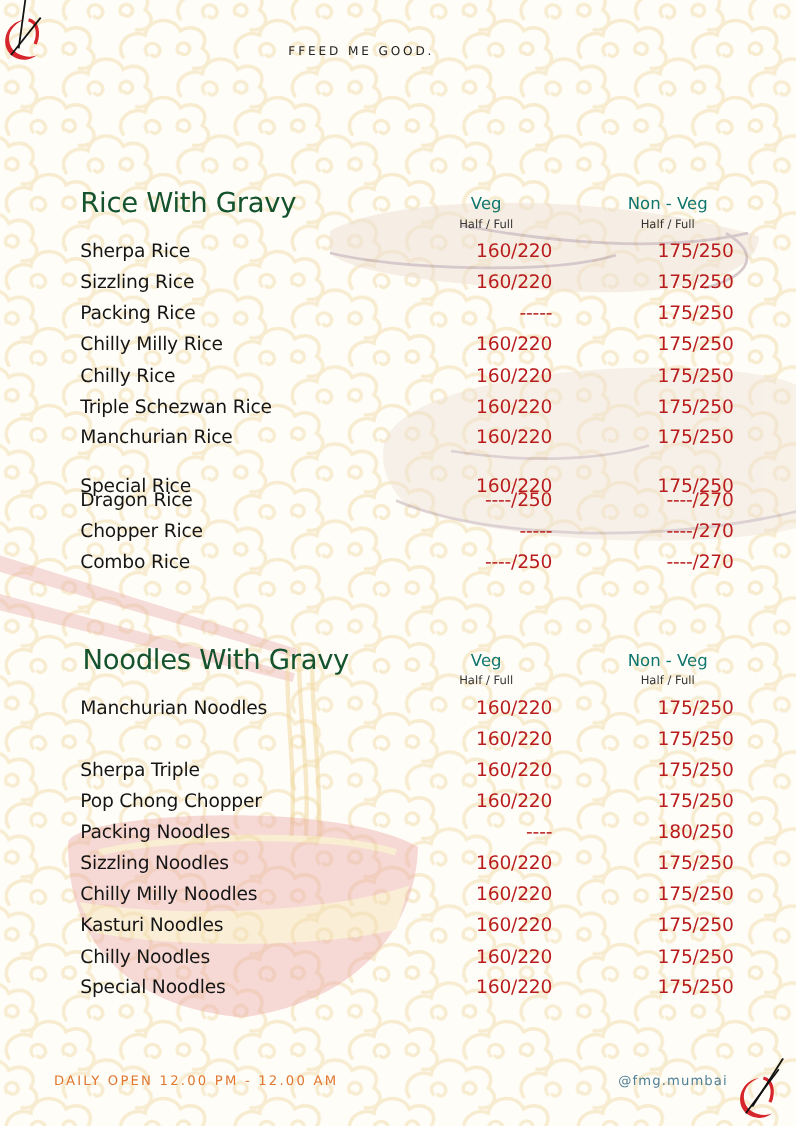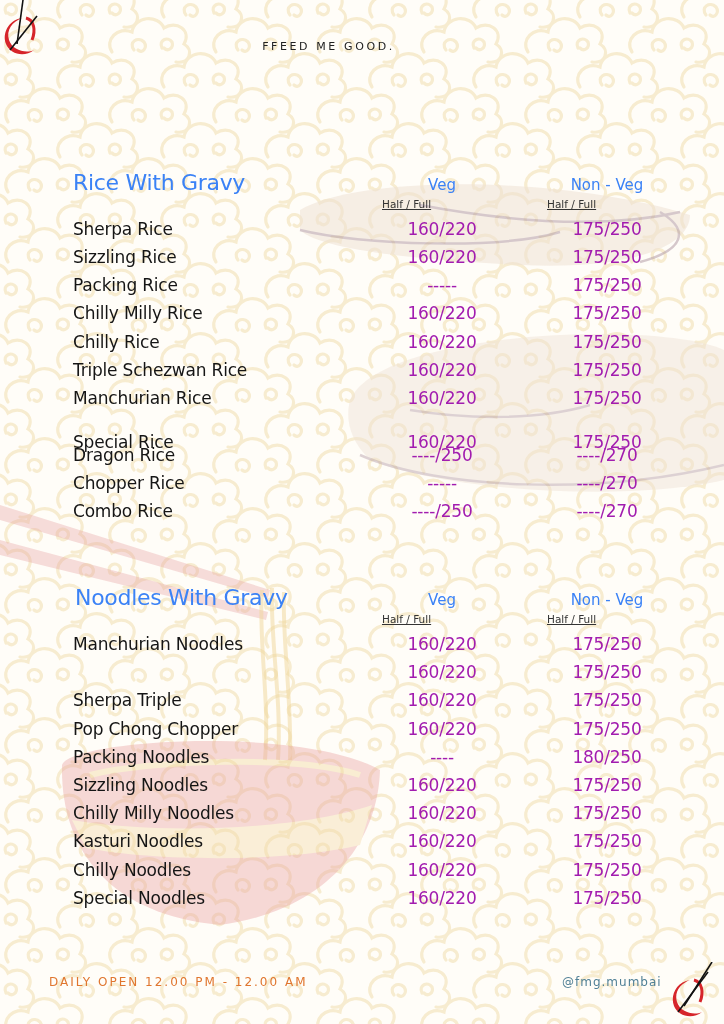--- a/index.html
+++ b/index.html
@@ -18,38 +18,38 @@
   .logo-bottom { left: 668px; top: 962px; }
 
   .tagline {
     position: absolute; top: 40px; left: 0; width: 657px; text-align: center;
     font-family: "DejaVu Sans", sans-serif; font-size: 11px; letter-spacing: 2.6px;
     color: #222;
   }
 
   .section-title {
     position: absolute; font-family: "DejaVu Sans", sans-serif;
-    font-size: 22px; font-weight: normal; color: #3b82f6; letter-spacing: -0.3px;
+    font-size: 25px; font-weight: normal; color: #14532d; letter-spacing: -0.3px;
   }
   .col-head {
     position: absolute; text-align: center; width: 120px;
-    font-family: "DejaVu Sans", sans-serif; font-size: 15px; color: #3b82f6;
+    font-family: "DejaVu Sans", sans-serif; font-size: 15px; color: #0f766e;
   }
   .col-sub {
-    position: absolute; width: 120px;
-    font-family: "DejaVu Sans", sans-serif; font-size: 10.5px; color: #333; text-decoration: underline;
+    position: absolute; text-align: center; width: 120px;
+    font-family: "DejaVu Sans", sans-serif; font-size: 10.5px; color: #333;
   }
   .row { position: absolute; left: 0; width: 700px; height: 28px; }
   .item-name {
     position: absolute; left: 73px; font-family: "DejaVu Sans", sans-serif;
     font-size: 17px; color: #151515; white-space: nowrap; letter-spacing: -0.2px;
   }
   .price {
-    position: absolute; width: 120px; text-align: center;
-    font-family: "DejaVu Sans", sans-serif; font-size: 17px; color: #a21caf;
+    position: absolute; width: 120px; text-align: right;
+    font-family: "DejaVu Sans", sans-serif; font-size: 17px; color: #b91c1c;
     letter-spacing: -0.2px;
   }
   .price.veg { left: 382px; }
   .price.nonveg { left: 547px; }
 
   .footer-hours {
     position: absolute; left: 49px; top: 975px;
     font-family: "DejaVu Sans", sans-serif; font-size: 12px; letter-spacing: 2px;
     color: #e0762f;
   }

